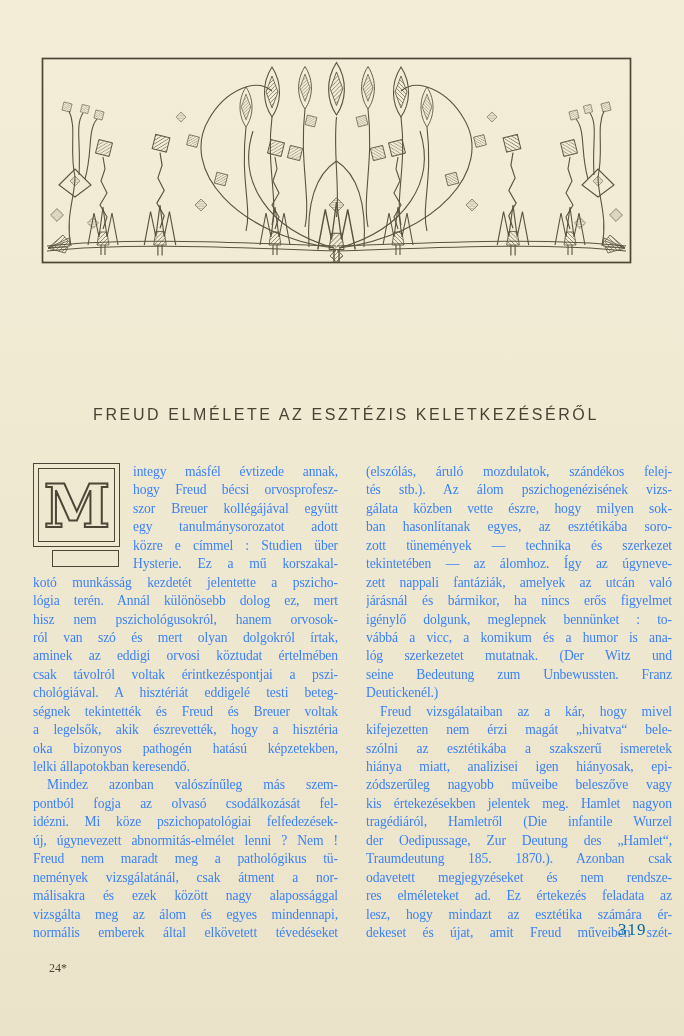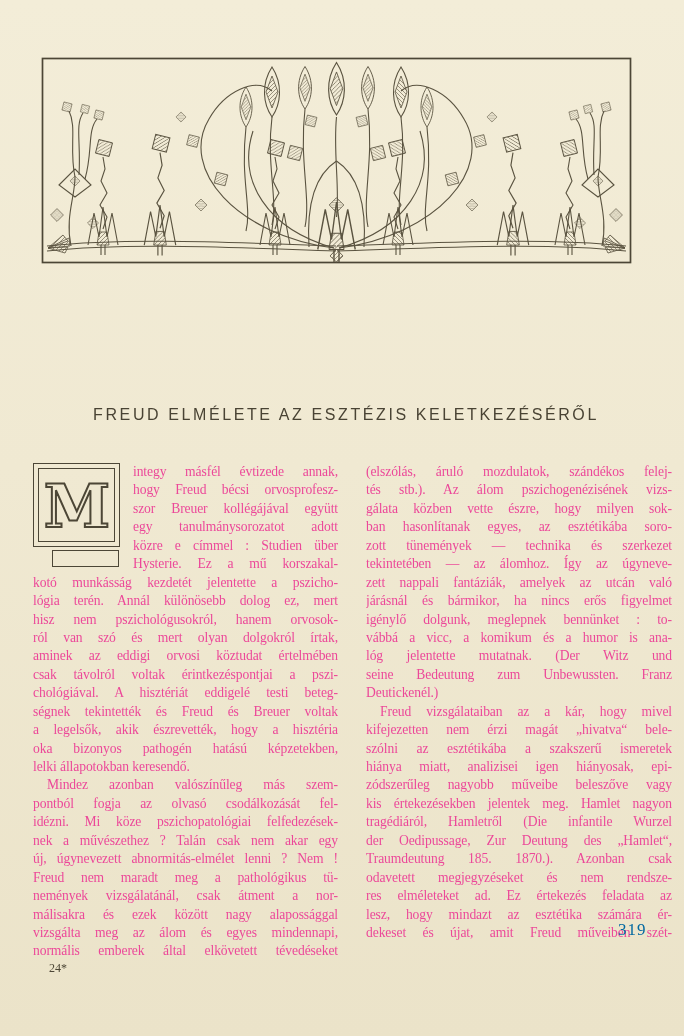--- a/index.html
+++ b/index.html
@@ -23,21 +23,21 @@
     position:absolute;left:33px;top:463px;width:87px;height:84px;box-sizing:border-box;
     border:1.6px solid #4c4636;outline:1.2px solid #4c4636;outline-offset:-6px;
     display:flex;align-items:center;justify-content:center;
   }
   .dc-tail{
     position:absolute;left:52px;top:550px;width:67px;height:17px;box-sizing:border-box;
     border:1.4px solid #4c4636;
   }
   
   .col{
-    position:absolute;top:463px;width:305px;color:#ec4899;
+    position:absolute;top:463px;width:305px;color:#3b82f6;
     font-size:13.6px;line-height:18.45px;letter-spacing:-0.1px;
   }
   .col-left{left:33px;}
   .col-right{left:350px;width:306px;margin-left:16px;}
   .line{height:18.45px;overflow:hidden;text-align:justify;text-align-last:justify;}
   .line.end{text-align-last:left;}
   .line.ind{text-indent:14px;}
   .line.dc{margin-left:100px;}
   
   .footer-left{position:absolute;left:49px;top:961px;font-size:12px;color:#4c4636;}
@@ -149,40 +149,39 @@
       <div class="line">aminek az eddigi orvosi köztudat értelmében</div>
       <div class="line">csak távolról voltak érintkezéspontjai a pszi-</div>
       <div class="line">chológiával. A hisztériát eddigelé testi beteg-</div>
       <div class="line">ségnek tekintették és Freud és Breuer voltak</div>
       <div class="line">a legelsők, akik észrevették, hogy a hisztéria</div>
       <div class="line">oka bizonyos pathogén hatású képzetekben,</div>
       <div class="line end">lelki állapotokban keresendő.</div>
       <div class="line ind">Mindez azonban valószínűleg más szem-</div>
       <div class="line">pontból fogja az olvasó csodálkozását fel-</div>
       <div class="line">idézni. Mi köze pszichopatológiai felfedezések-</div>
-      <div class="line">nek a művészethez ? Talán csak nem akar egy</div>
       <div class="line">új, úgynevezett abnormitás-elmélet lenni ? Nem !</div>
       <div class="line">Freud nem maradt meg a pathológikus tü-</div>
       <div class="line">nemények vizsgálatánál, csak átment a nor-</div>
       <div class="line">málisakra és ezek között nagy alapossággal</div>
       <div class="line">vizsgálta meg az álom és egyes mindennapi,</div>
       <div class="line">normális emberek által elkövetett tévedéseket</div>
     </div>
   <div class="col col-right">
       <div class="line">(elszólás, áruló mozdulatok, szándékos felej-</div>
       <div class="line">tés stb.). Az álom pszichogenézisének vizs-</div>
       <div class="line">gálata közben vette észre, hogy milyen sok-</div>
       <div class="line">ban hasonlítanak egyes, az esztétikába soro-</div>
       <div class="line">zott tünemények — technika és szerkezet</div>
       <div class="line">tekintetében — az álomhoz. Így az úgyneve-</div>
       <div class="line">zett nappali fantáziák, amelyek az utcán való</div>
       <div class="line">járásnál és bármikor, ha nincs erős figyelmet</div>
       <div class="line">igénylő dolgunk, meglepnek bennünket : to-</div>
       <div class="line">vábbá a vicc, a komikum és a humor is ana-</div>
-      <div class="line">lóg jelentette mutatnak. (Der Witz und</div>
+      <div class="line">lóg szerkezetet mutatnak. (Der Witz und</div>
       <div class="line">seine Bedeutung zum Unbewussten. Franz</div>
       <div class="line end">Deutickenél.)</div>
       <div class="line ind">Freud vizsgálataiban az a kár, hogy mivel</div>
       <div class="line">kifejezetten nem érzi magát „hivatva“ bele-</div>
       <div class="line">szólni az esztétikába a szakszerű ismeretek</div>
       <div class="line">hiánya miatt, analizisei igen hiányosak, epi-</div>
       <div class="line">zódszerűleg nagyobb műveibe beleszőve vagy</div>
       <div class="line">kis értekezésekben jelentek meg. Hamlet nagyon</div>
       <div class="line">tragédiáról, Hamletről (Die infantile Wurzel</div>
       <div class="line">der Oedipussage, Zur Deutung des „Hamlet“,</div>

